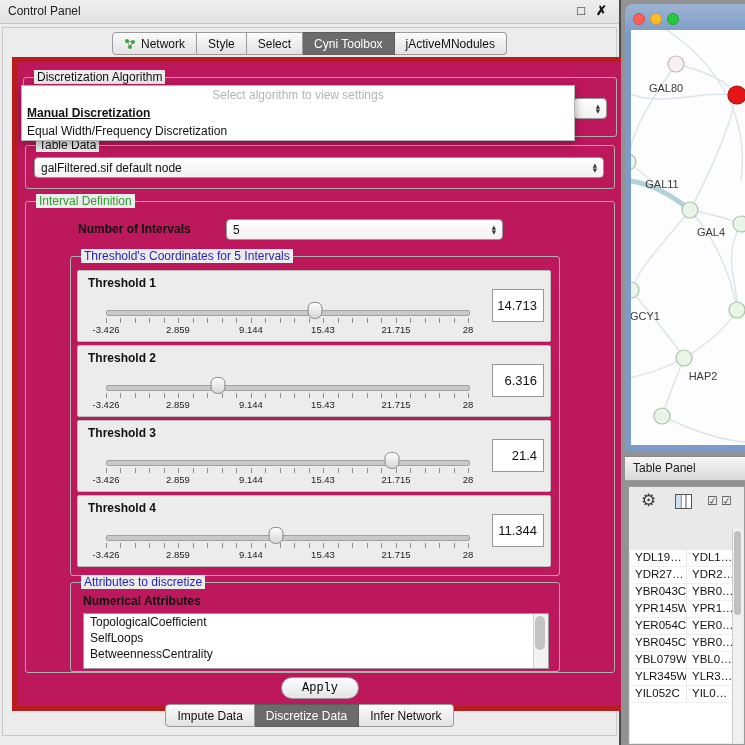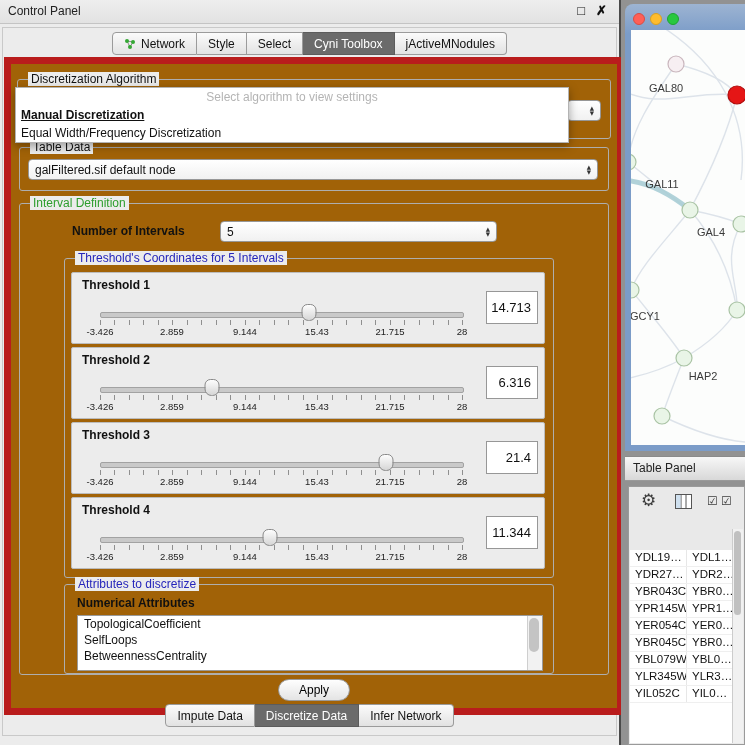--- a/index.html
+++ b/index.html
@@ -22,22 +22,22 @@
   .tabrow { position:absolute; left:0; width:619px; display:flex; justify-content:center; z-index:6; }
   .toptabs { top:32px;border-radius:8px; }
   .bottabs { top:704px; }
   .tabbtn { height:21px; display:flex; align-items:center; gap:5px; padding:0 11px;
             font-size:12px; background:linear-gradient(#fbfbfb,#e2e2e2);
             border:1px solid #9b9b9b; border-left:none; color:#111; white-space:nowrap; }
   .tabbtn:first-child { border-left:1px solid #9b9b9b; border-radius:4px 0 0 4px; }
   .tabbtn:last-child { border-radius:0 4px 4px 0; }
   .tabbtn.sel { background:#6b6b6b; color:#fff; border-color:#5c5c5c; }
 
-  .mainpanel { position:absolute; left:4px; top:57px; width:606px; height:644px;
-               border:7px solid #b91c1c; background:#a16207; }
+  .mainpanel { position:absolute; left:12px; top:57px; width:606px; height:644px;
+               border:5px solid #b91c1c; background:#be185d; }
 
   .groupbox { position:absolute; border:1px solid #aeaeae; border-radius:3px; }
   .gtitle { position:absolute; top:-8px; left:10px; background:#ececec; padding:0 3px;
             font-size:12px; white-space:nowrap; }
   .gtitle.green { color:#2d9e2d; }
   .gtitle.blue  { color:#2525bb; }
 
   .combo { position:absolute; height:21px; background:linear-gradient(#fff,#f1f1f1);
            border:1px solid #979797; border-radius:4px; display:flex; align-items:center;
            padding:0 6px; font-size:12px; box-sizing:border-box; }
@@ -74,21 +74,21 @@
   .listbox { position:absolute; left:12px; top:30px; width:464px; height:54px;
              background:#fff; border:1px solid #9a9a9a; overflow:hidden; }
   .listitem { font-size:12px; line-height:16px; padding:0 6px; white-space:nowrap; }
   .vscroll { position:absolute; right:0; top:0; bottom:0; width:14px; background:#f2f2f2;
              border-left:1px solid #cfcfcf; }
   .vscroll .vthumb { position:absolute; left:1px; top:2px; width:10px; height:34px;
                      background:#c4c4c4; border-radius:5px; }
 
   .applybtn { position:absolute; left:50%; transform:translateX(-50%); top:615px;
               padding:3px 20px; border-radius:11px; font-size:12px;
-              background:linear-gradient(#fefefe,#e4e4e4); border:1px solid #9a9a9a; }
+              background:linear-gradient(#fefefe,#e4e4e4); border:1px solid #9a9a9a;font-family:Liberation Mono, monospace; }
 
   
   #right-bg { position:absolute; left:621px; top:0; width:124px; height:745px; background:#929292; }
 
   #net-window { position:absolute; left:625px; top:4px; width:120px; height:447px;
                 background:linear-gradient(#9db4d2,#7b9cc8 30px,#7b9cc8); border-radius:8px 0 0 0; }
   .light { position:absolute; top:9px; width:12px; height:12px; border-radius:50%; }
   .light.red { left:8px; background:#ff5f57; border:1px solid #d94c44; box-sizing:border-box; }
   .light.yellow { left:25px; background:#febc2e; border:1px solid #d9a022; box-sizing:border-box; }
   .light.green { left:42px; background:#28c840; border:1px solid #1ea433; box-sizing:border-box; }

